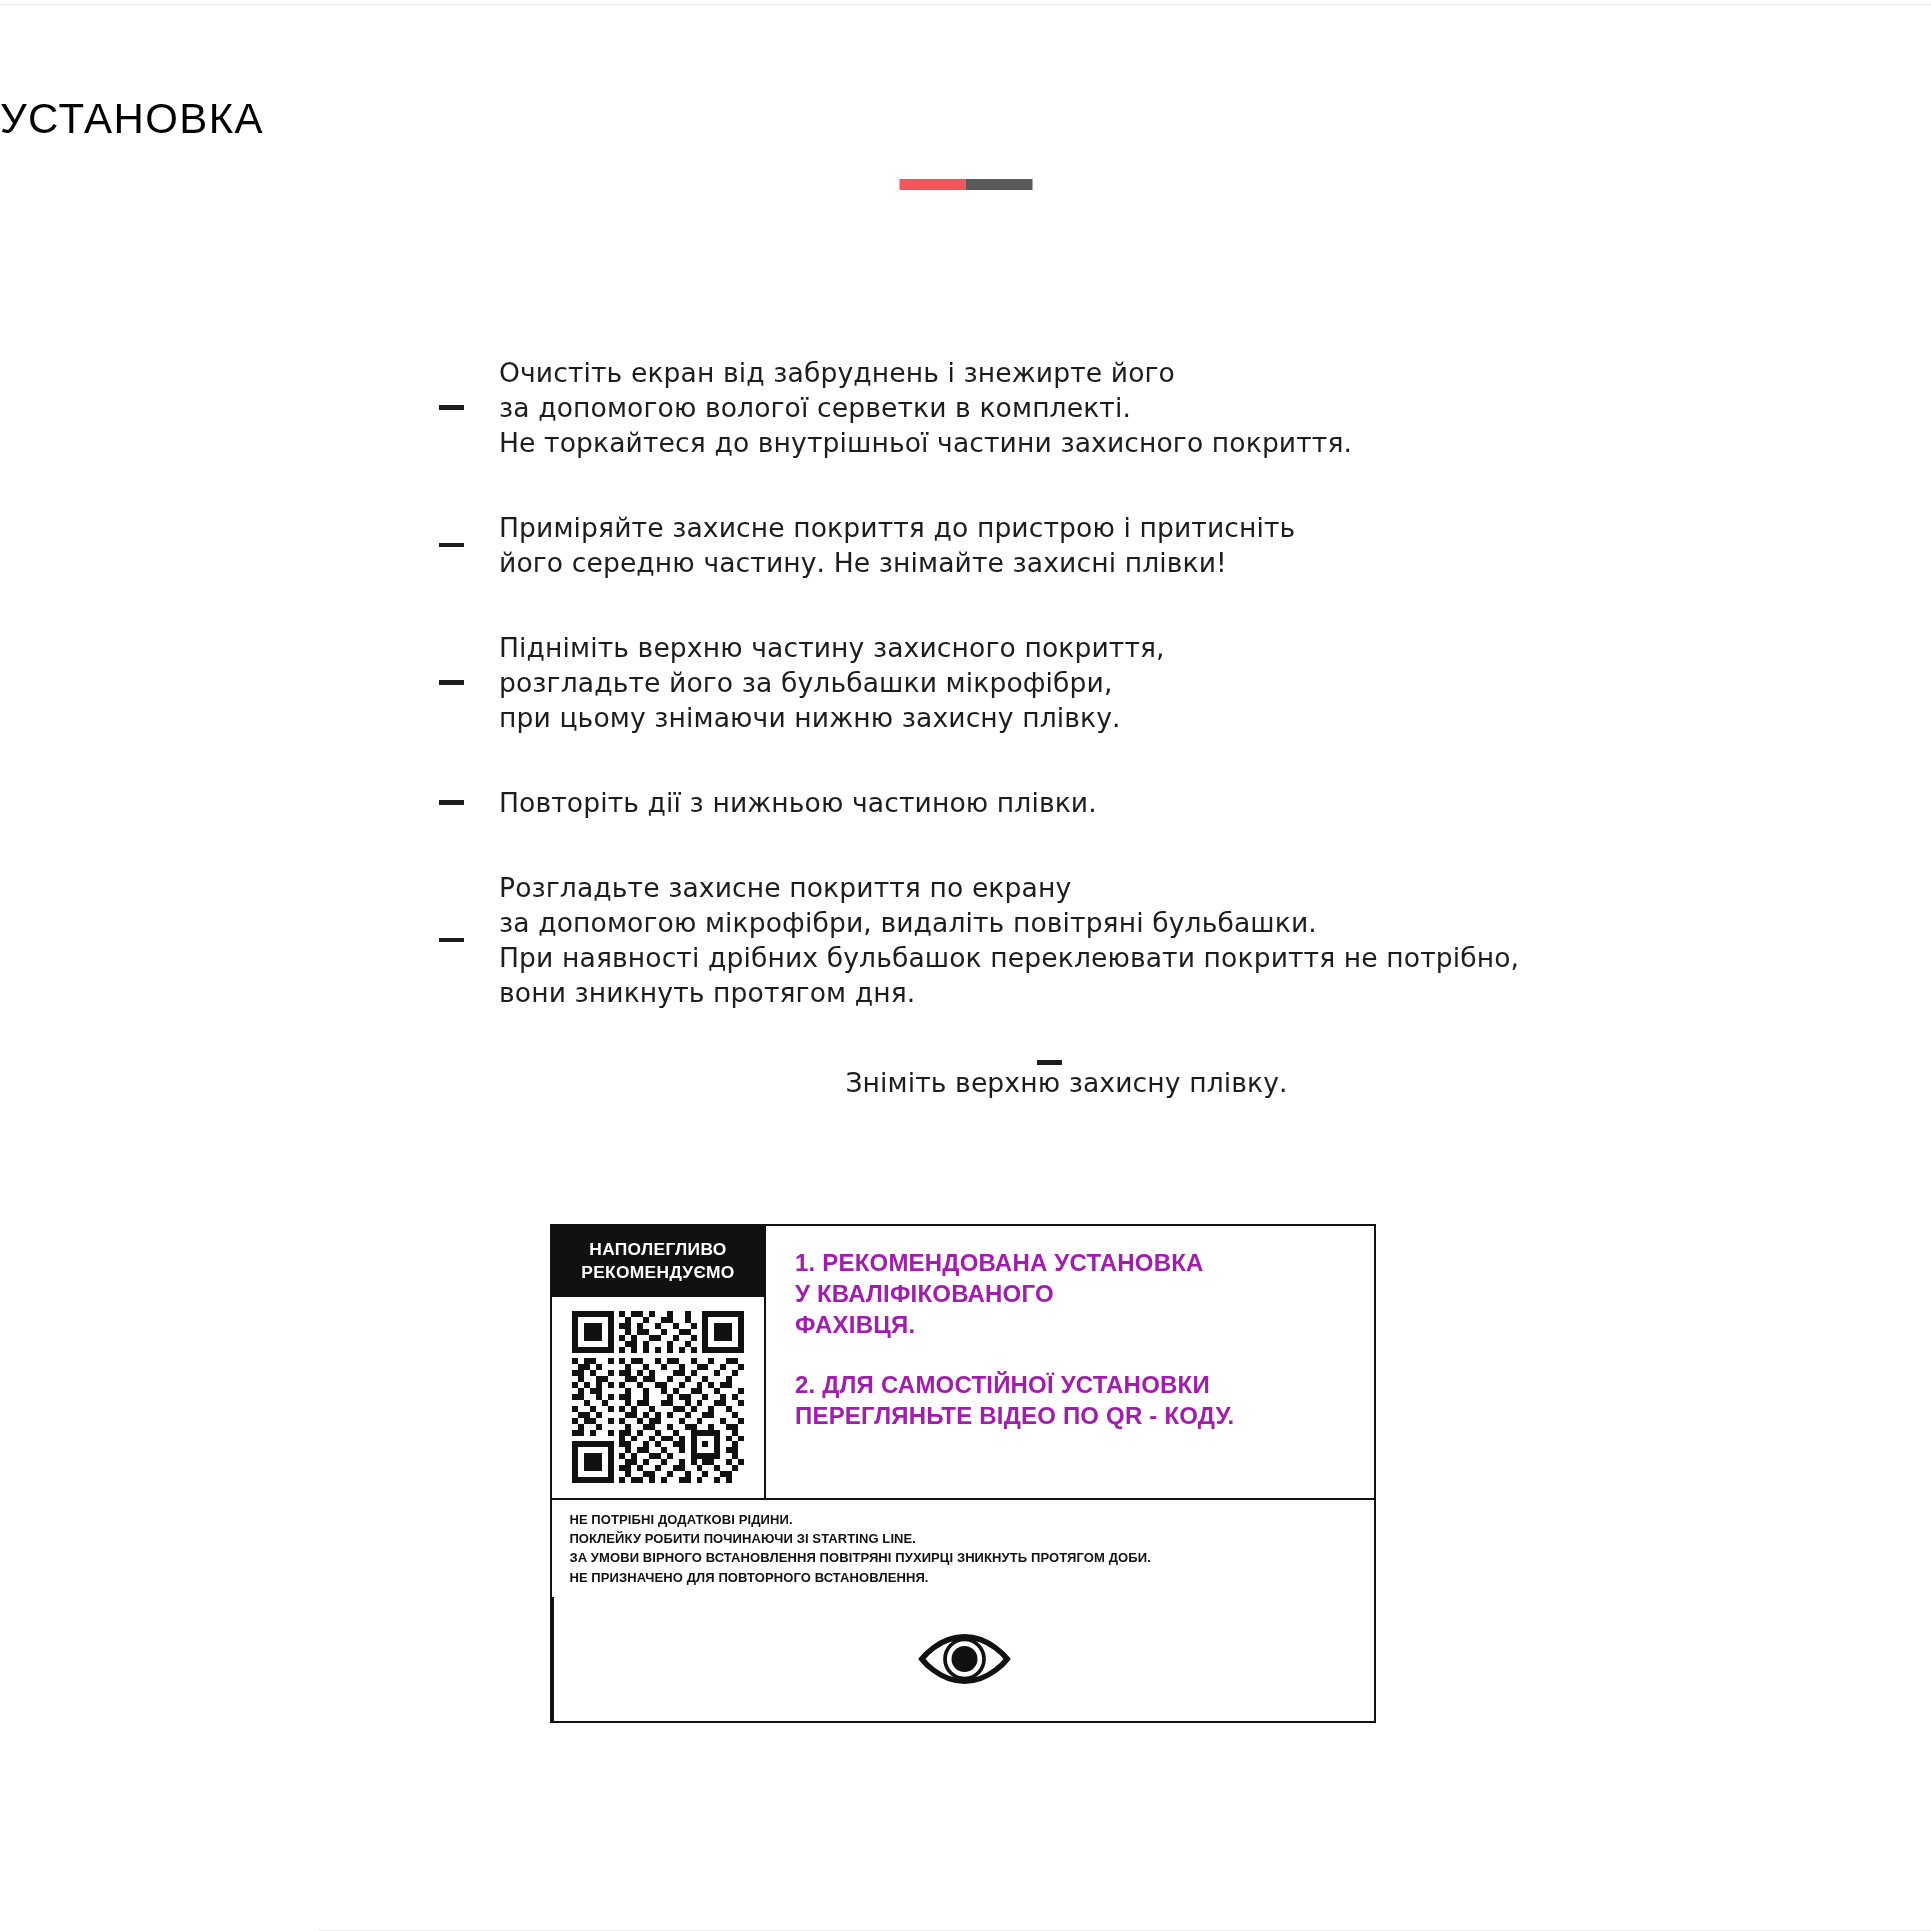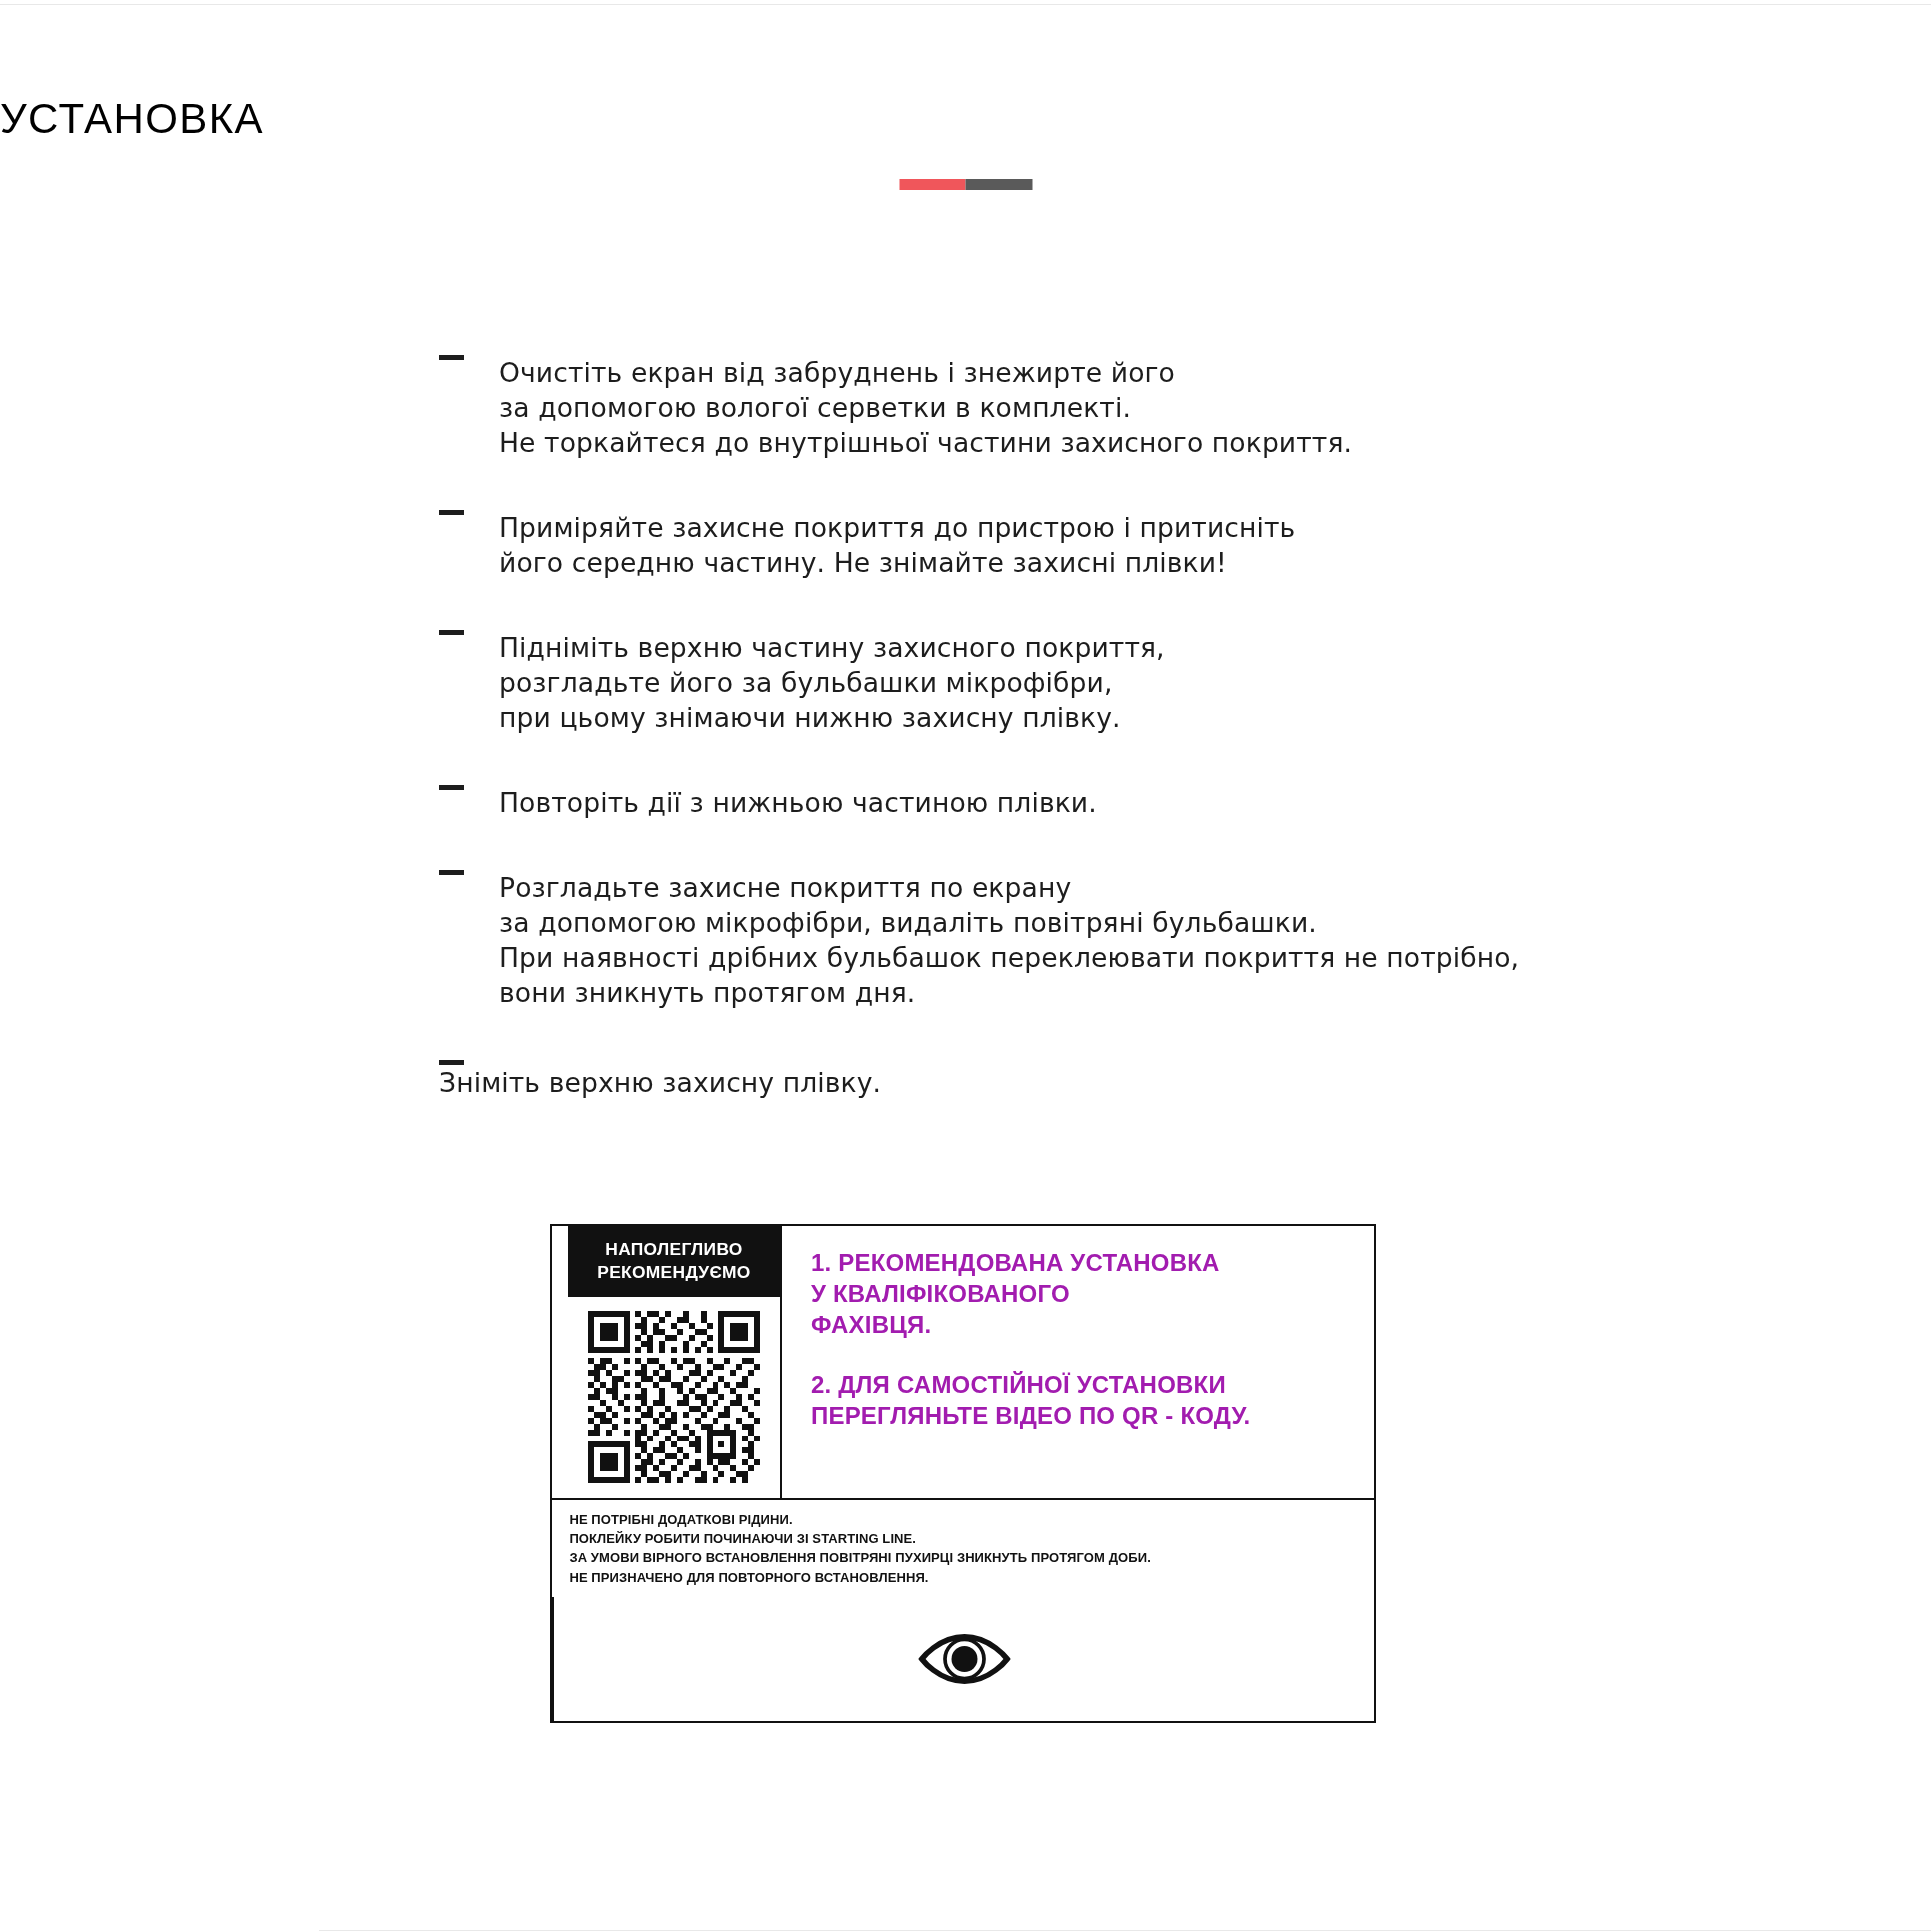--- a/index.html
+++ b/index.html
@@ -70,20 +70,21 @@
 
   
   .steps {
     position: absolute;
     left: 439px;
     top: 355px;
     width: 1255px;
   }
   .step {
     display: flex;
+    align-items: center;
     margin-bottom: 50px;
   }
   .step:last-child { margin-bottom: 0; flex-direction: column; }
   .dash {
     flex: 0 0 auto;
     width: 25px;
     height: 4.8px;
     background: #1d1d1d;
     margin-right: 35px;
   }
@@ -103,21 +104,20 @@
     left: 550px;
     top: 1224px;
     width: 826px;
     border: 2.9px solid #111;
     background: #fff;
     box-sizing: border-box;
   }
   .label-main {
     display: flex;
     align-items: stretch;
-    padding-left: 16px;
   }
   .label-left {
     width: 214px;
     flex: 0 0 214px;
     box-sizing: border-box;
     background: #fff;
     border-right: 2.9px solid #111;
     display: flex;
     flex-direction: column;
     align-items: center;

